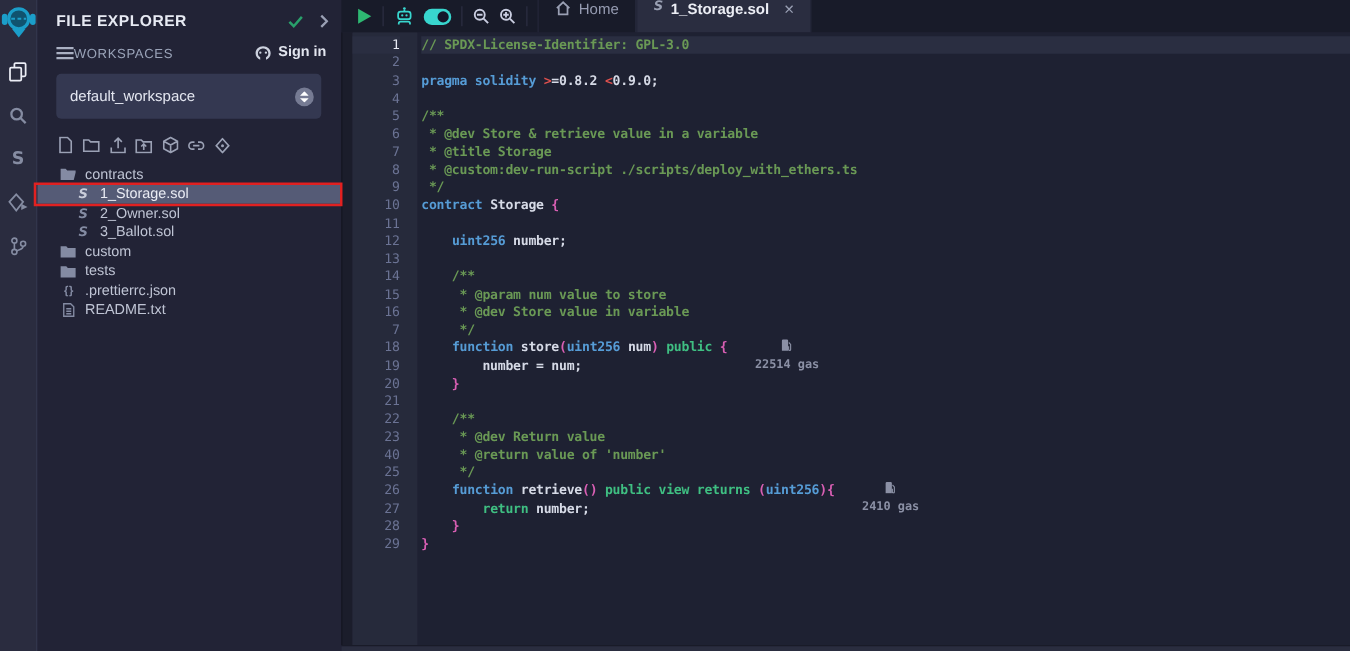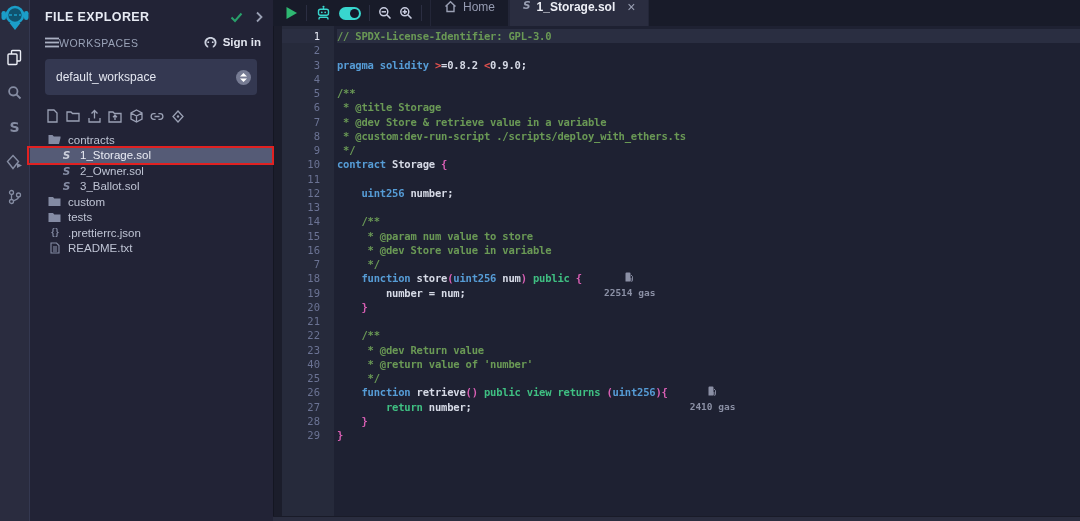--- a/index.html
+++ b/index.html
@@ -373,22 +373,22 @@
           <div class="ln">27</div>
           <div class="ln">28</div>
           <div class="ln">29</div>
         </div>
       <div class="code" id="code">
           <div class="cl active"><span class="tok-com">// SPDX-License-Identifier: GPL-3.0</span></div>
           <div class="cl"></div>
           <div class="cl"><span class="tok-kw">pragma solidity </span><span class="tok-op">&gt;</span><span class="tok-wh">=0.8.2 </span><span class="tok-op">&lt;</span><span class="tok-wh">0.9.0;</span></div>
           <div class="cl"></div>
           <div class="cl"><span class="tok-com">/**</span></div>
+          <div class="cl"><span class="tok-com"> * @dev Store &amp; retrieve value in a variable</span></div>
           <div class="cl"><span class="tok-com"> * @title Storage</span></div>
-          <div class="cl"><span class="tok-com"> * @dev Store &amp; retrieve value in a variable</span></div>
           <div class="cl"><span class="tok-com"> * @custom:dev-run-script ./scripts/deploy_with_ethers.ts</span></div>
           <div class="cl"><span class="tok-com"> */</span></div>
           <div class="cl"><span class="tok-kw">contract</span><span class="tok-wh"> Storage </span><span class="tok-pk">{</span></div>
           <div class="cl"></div>
           <div class="cl"><span class="tok-wh">    </span><span class="tok-kw">uint256</span><span class="tok-wh"> number;</span></div>
           <div class="cl"></div>
           <div class="cl"><span class="tok-com">    /**</span></div>
           <div class="cl"><span class="tok-com">     * @param num value to store</span></div>
           <div class="cl"><span class="tok-com">     * @dev Store value in variable</span></div>
           <div class="cl"><span class="tok-com">     */</span></div>

